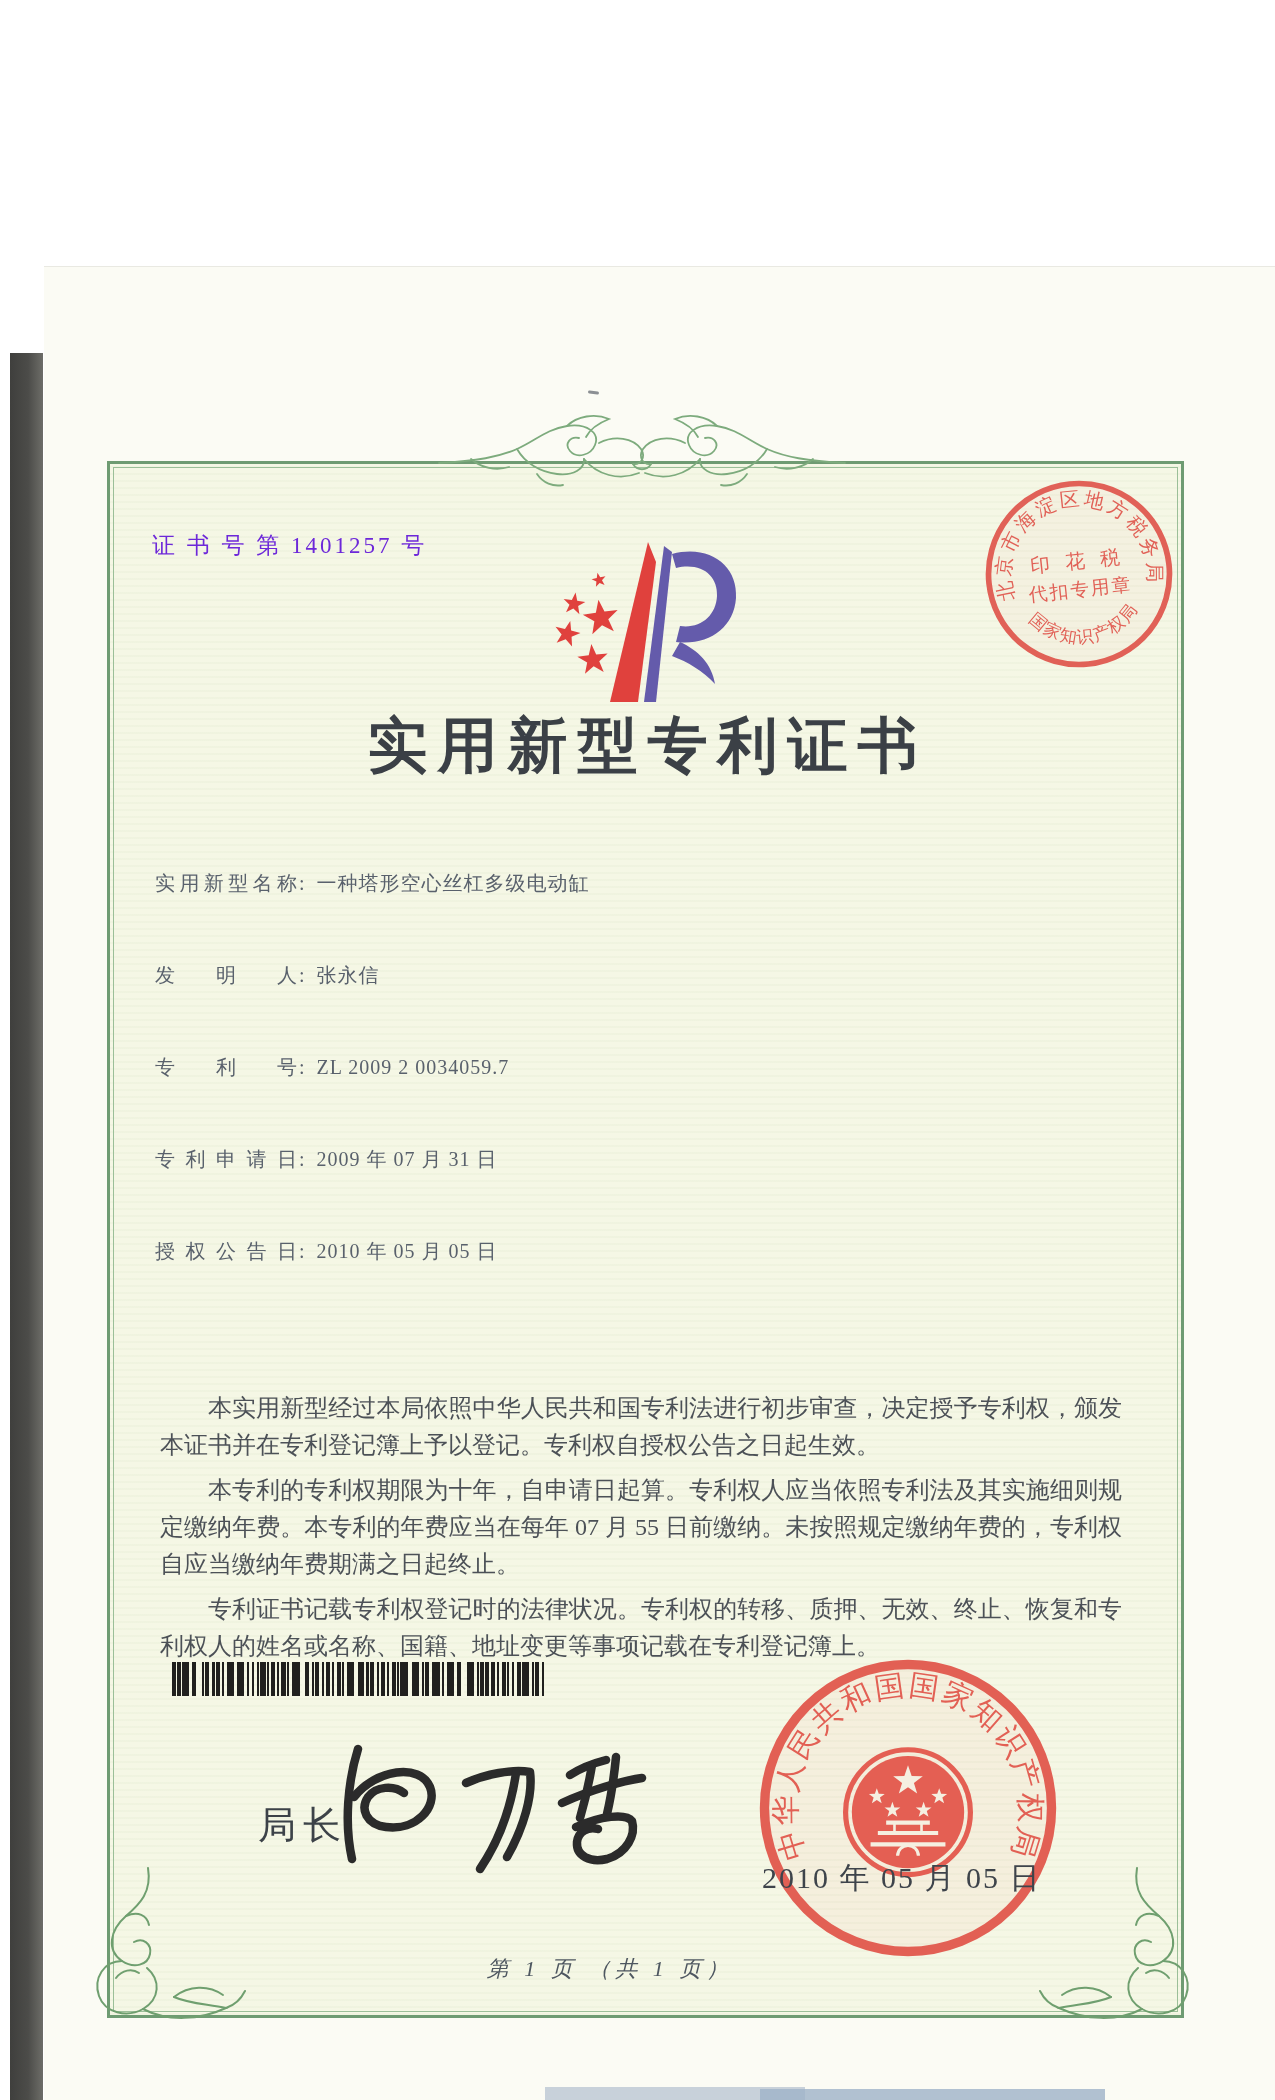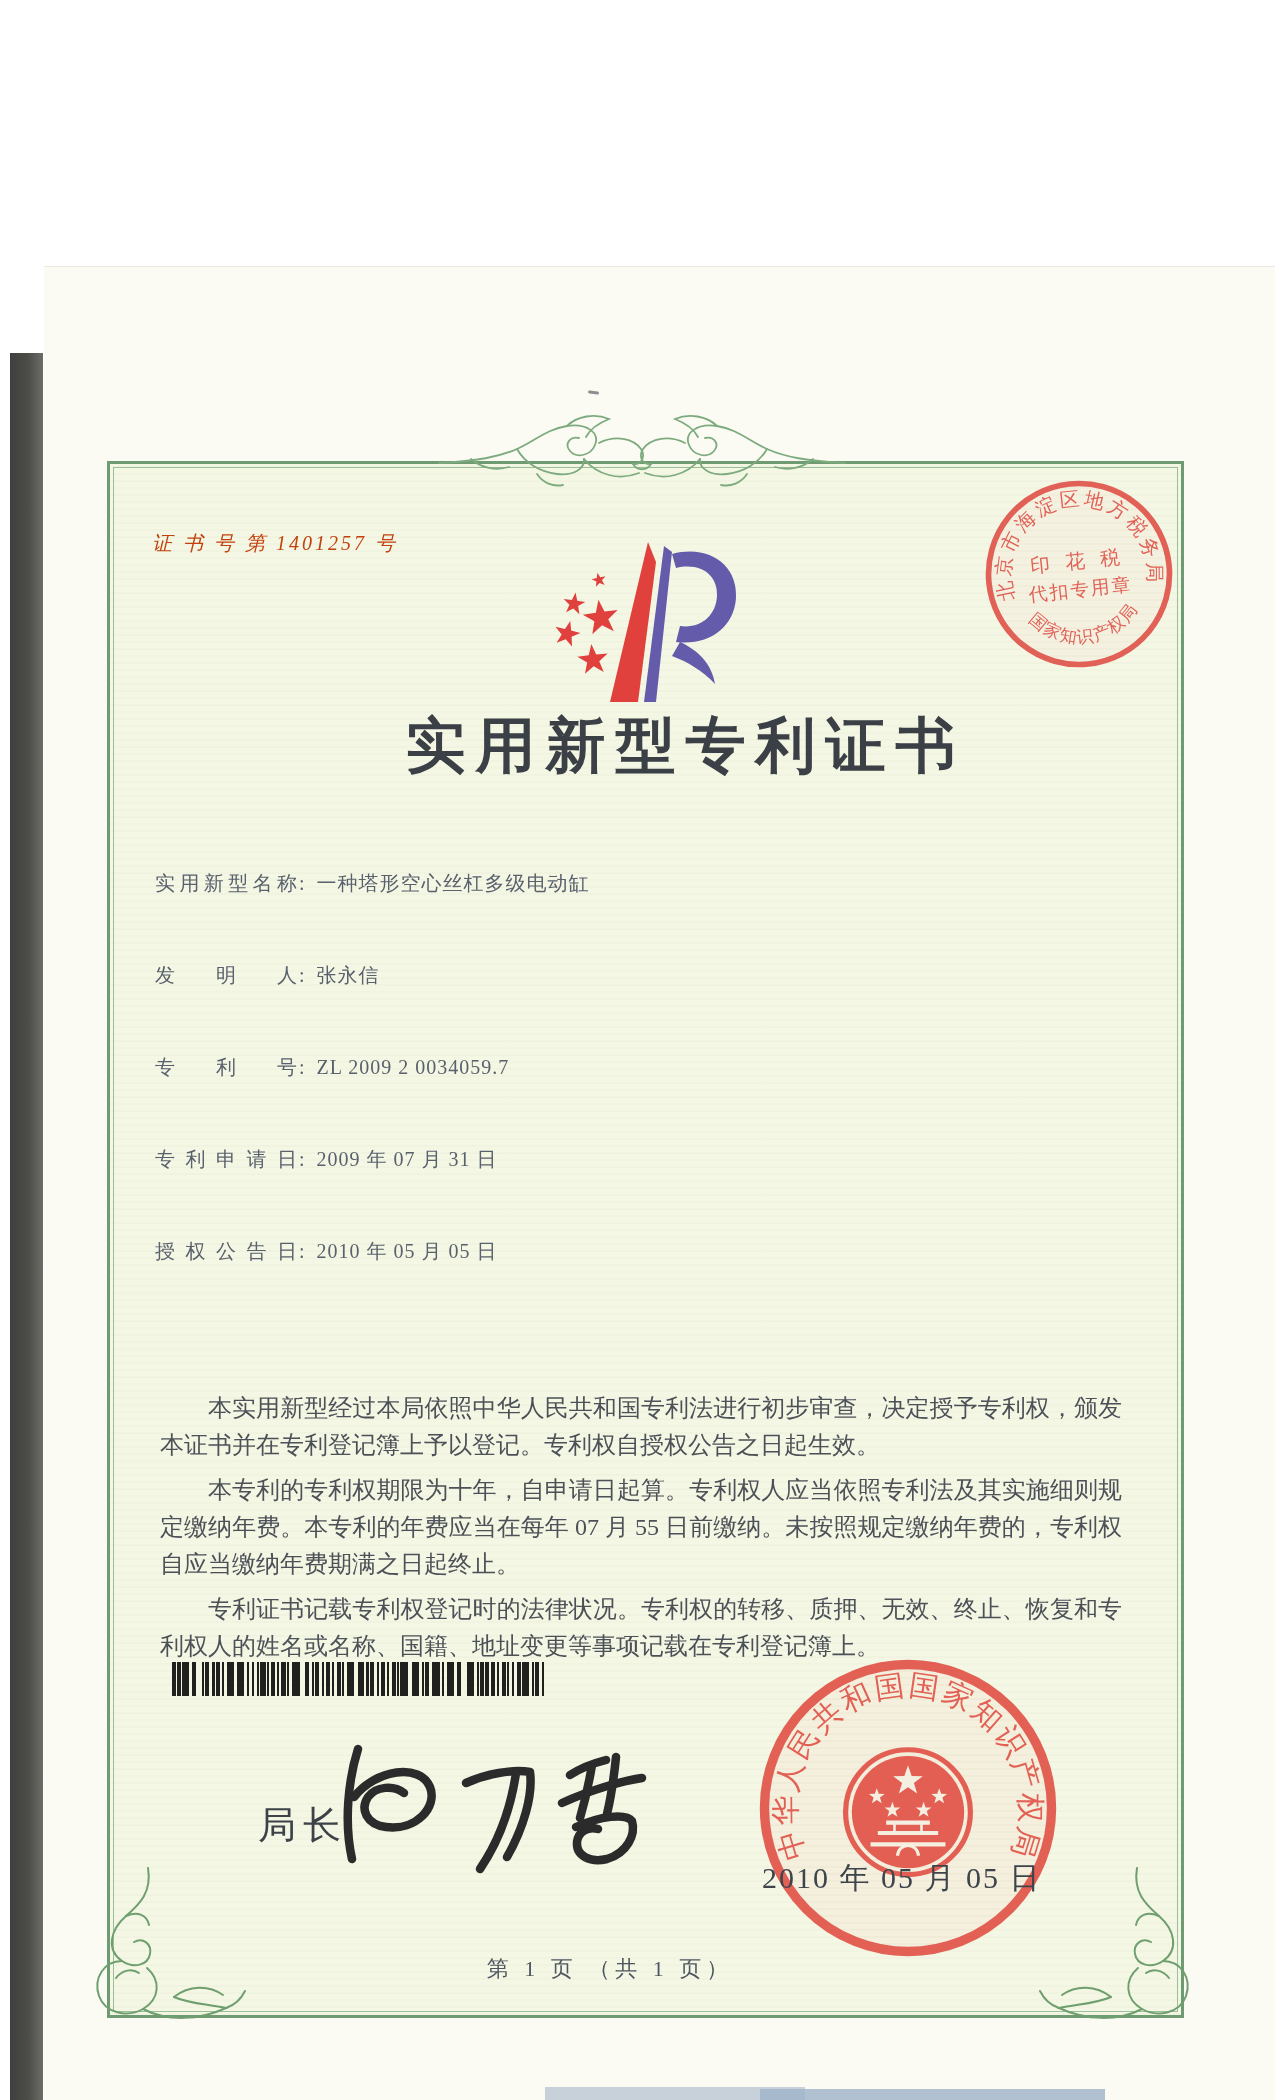--- a/index.html
+++ b/index.html
@@ -17,24 +17,24 @@
   
   .frame{position:absolute;left:107px;top:461px;width:1071px;height:1551px;
          border:3px solid #6e9b72;background:#f5f7e5;
          background-image:repeating-linear-gradient(0deg,rgba(170,195,150,0.07) 0 2px,transparent 2px 7px);}
   .frame-inner{position:absolute;inset:3px;border:1px solid #9bbf98;pointer-events:none;}
   .ornament{position:absolute;left:437px;top:411px;width:410px;height:100px;}
   .corner{position:absolute;width:160px;height:170px;}
   .corner-left{left:86px;top:1866px;}
   .corner-right{left:1039px;top:1866px;transform:scaleX(-1);}
 
-  .cert-no{position:absolute;left:152px;top:530px;font-size:20px;letter-spacing:3px;color:#c2410c;font-style:italic;}
+  .cert-no{position:absolute;left:152px;top:530px;font-size:23px;letter-spacing:3px;color:#6d28d9;}
   .logo{position:absolute;left:552px;top:536px;width:200px;height:170px;}
   .title{position:absolute;left:107px;top:706px;width:1071px;margin:0;text-align:center;
-         font-size:60px;font-weight:600;letter-spacing:10px;text-indent:10px;color:#3b4046;padding-left:38px;}
+         font-size:60px;font-weight:600;letter-spacing:10px;text-indent:10px;color:#3b4046;}
 
   .fields{position:absolute;left:155px;top:870px;width:940px;}
   .field-row{height:30px;margin-bottom:62px;font-size:20px;color:#59616c;white-space:nowrap;}
   .f-label{display:inline-block;width:142px;text-align:justify;text-align-last:justify;}
   .f-colon{display:inline-block;margin-left:2px;}
   .f-value{margin-left:12px;letter-spacing:1px;}
 
   .body-text{position:absolute;left:152px;top:1382px;width:978px;font-size:24px;line-height:37px;color:#4c5157;}
   .body-text p{margin:8px;text-indent:2em;text-align:justify;}
 
@@ -48,21 +48,21 @@
   .director-label{position:absolute;left:258px;top:1800px;font-size:38px;letter-spacing:7px;color:#3c4248;}
   .sig{position:absolute;left:318px;top:1715px;width:330px;height:175px;}
   .visually-hidden{position:absolute;width:1px;height:1px;overflow:hidden;clip-path:inset(50%);white-space:nowrap;}
 
   .seal{position:absolute;left:752px;top:1652px;width:312px;height:312px;opacity:.96;}
   .seal-date{position:absolute;left:762px;top:1858px;font-size:30px;letter-spacing:2px;color:#3e444b;}
 
   .stamp{position:absolute;left:975px;top:470px;width:208px;height:208px;transform:rotate(-6deg);opacity:.95;}
 
   .footer{position:absolute;left:160px;top:1954px;width:900px;text-align:center;
-          font-size:22px;letter-spacing:5px;color:#4e5760;}
+          font-size:22px;letter-spacing:5px;color:#4e5760;font-style:italic;}
   svg text{font-family:"Liberation Serif","DejaVu Serif",serif;}
 </style>
 </head>
 <body>
 
 <div class="canvas">
 
   <div class="page-edge-top"></div>
   <div class="page"></div>
   <div class="spine"></div>

